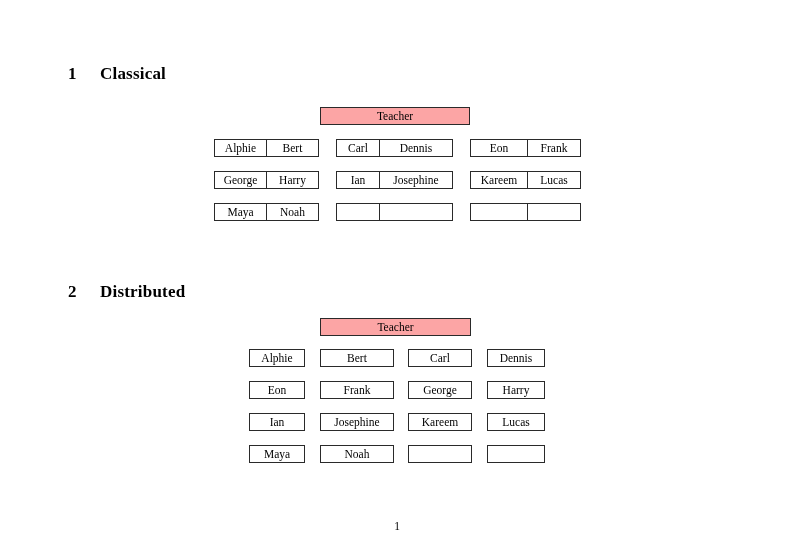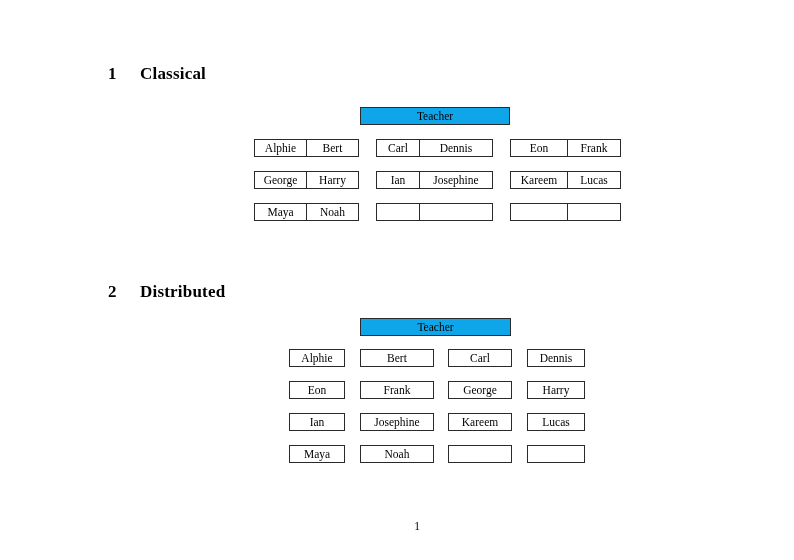--- a/index.html
+++ b/index.html
@@ -11,21 +11,20 @@
     height: 560px;
     background: #ffffff;
     font-family: "Liberation Serif", "DejaVu Serif", serif;
     color: #000000;
     position: relative;
     overflow: hidden;
   }
   .page {
     position: absolute;
     inset: 0;
-    margin-left: 40px;
   }
 
   
   .section-heading {
     position: absolute;
     font-weight: bold;
     font-size: 17px;
     letter-spacing: 0.2px;
     white-space: nowrap;
   }
@@ -77,21 +76,21 @@
   
   .teacher-box {
     position: absolute;
     box-sizing: border-box;
     border: 1px solid #2a2a2a;
     height: 18px;
     line-height: 16px;
     font-size: 11.5px;
     text-align: center;
     white-space: nowrap;
-    background: #0ea5e9;
+    background: #fca5a5;
   }
 
   
   .page-number {
     position: absolute;
     left: 0;
     right: 0;
     top: 520px;
     text-align: center;
     font-size: 11.5px;

